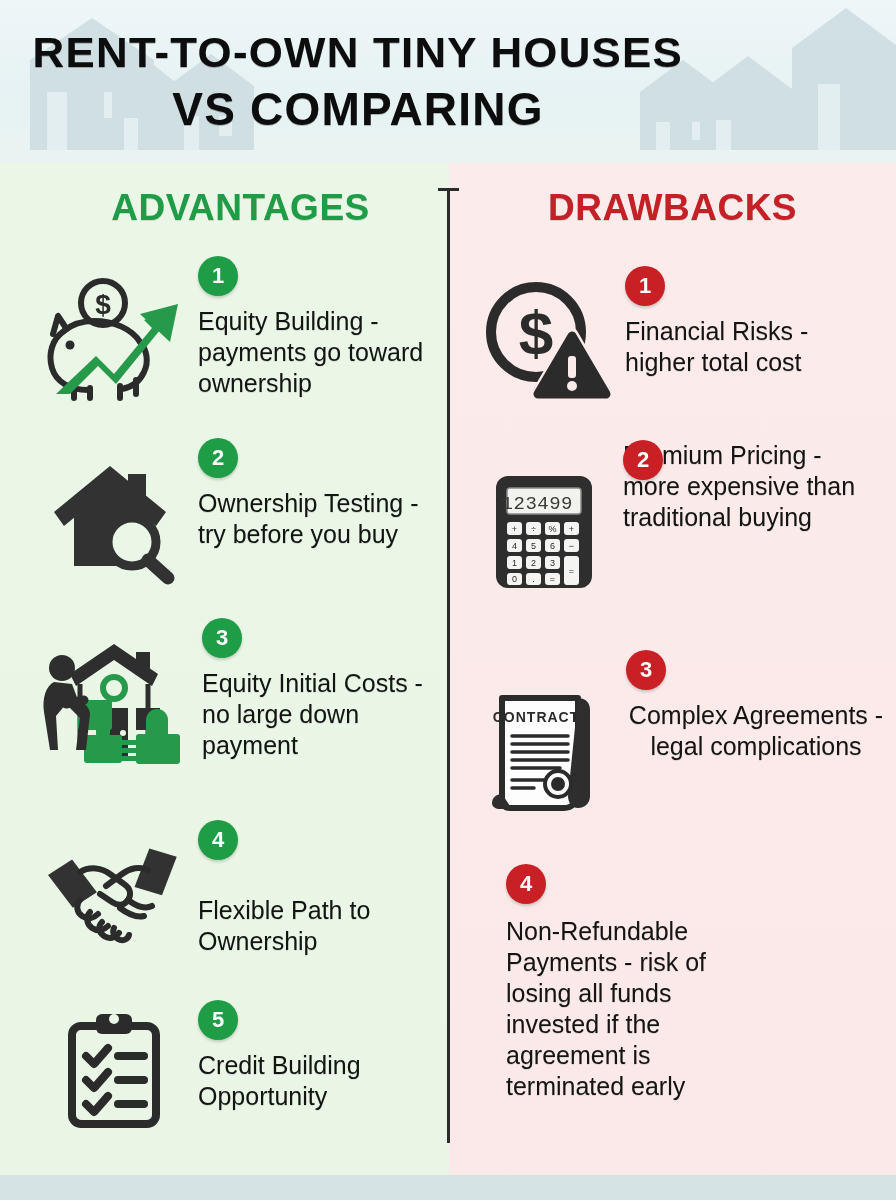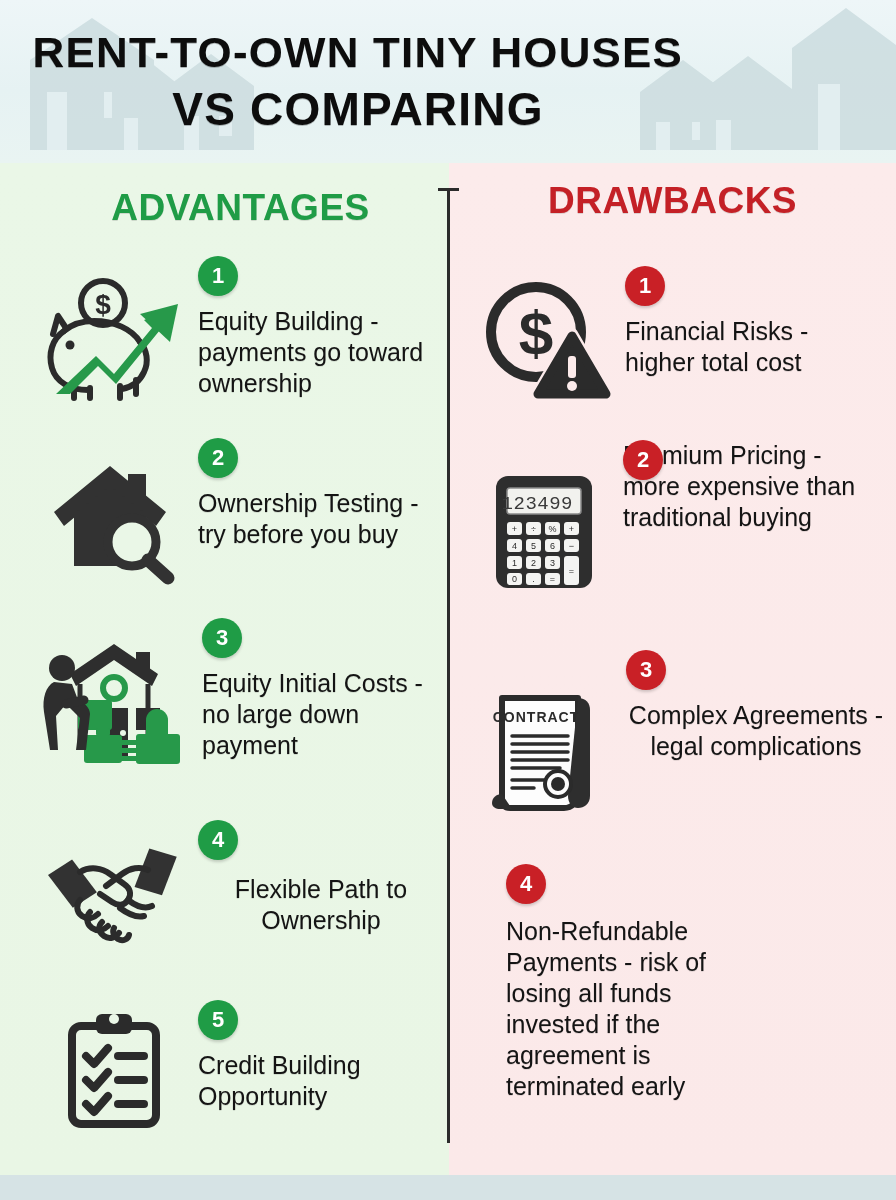--- a/index.html
+++ b/index.html
@@ -42,21 +42,21 @@
   .divider-cap { position:absolute; left:438px; top:188px; width:21px; height:3px; background:#2b2b2b; }
 
   .footer-strip { position:absolute; left:0; top:1175px; width:896px; height:25px; background:#d6e3e5; }
 
   
   .col-heading {
     position:absolute; font-weight:bold; font-size:37px; letter-spacing:0.5px;
     line-height:1; text-shadow:0 1px 0 rgba(0,0,0,0.12);
   }
   .heading-adv  { left:0; top:189px; width:449px; text-align:center; color:#1f9c46;margin-left:16px; }
-  .heading-draw { left:449px; top:182px; width:447px; text-align:center; color:#c42026; }
+  .heading-draw { left:449px; top:189px; width:447px; text-align:center; color:#c42026; }
 
   
   .item { position:absolute; display:flex; align-items:flex-start; }
   .icon-box { position:relative; flex:0 0 auto; display:flex; align-items:center; justify-content:center; }
   .text-box { position:relative; }
 
   .badge {
     position:absolute; width:40px; height:40px; border-radius:50%;
     display:flex; align-items:center; justify-content:center;
     color:#fff; font-weight:bold; font-size:22px; line-height:1;
@@ -217,21 +217,21 @@
           <path d="M46 68 C42 72 42 80 48 84 C54 88 60 86 64 82"></path>
           <path d="M58 78 C54 82 54 88 60 92 C66 96 72 93 75 89"></path>
           <path d="M70 84 C68 88 70 93 74 95 C79 98 84 95 85 91"></path>
           <path d="M84 56 C92 62 100 66 108 62"></path>
           <path d="M76 64 C84 70 92 74 100 72"></path>
         </g>
       </svg>
     </div>
     <div class="text-box" style="width:250px; margin-left:14px;">
       <div class="badge badge-green" style="left:0px; top:-2px;">4</div>
-      <div class="item-text" style="margin-top:52px;text-align:center;">
+      <div class="item-text" style="margin-top:73px;">
         <b>Flexible Path to Ownership</b><span></span>
       </div>
     </div>
   </div>
 
   <div class="item" style="left:44px; top:1000px; width:400px;">
     <div class="icon-box" style="width:140px;height:120px;margin-top:8px;">
       <svg width="140" height="120" viewBox="0 0 140 120">
         <rect x="28" y="18" width="84" height="98" rx="9" fill="none" stroke="#2b2b2b" stroke-width="8"></rect>
         <rect x="52" y="6" width="36" height="20" rx="6" fill="#2b2b2b"></rect>

